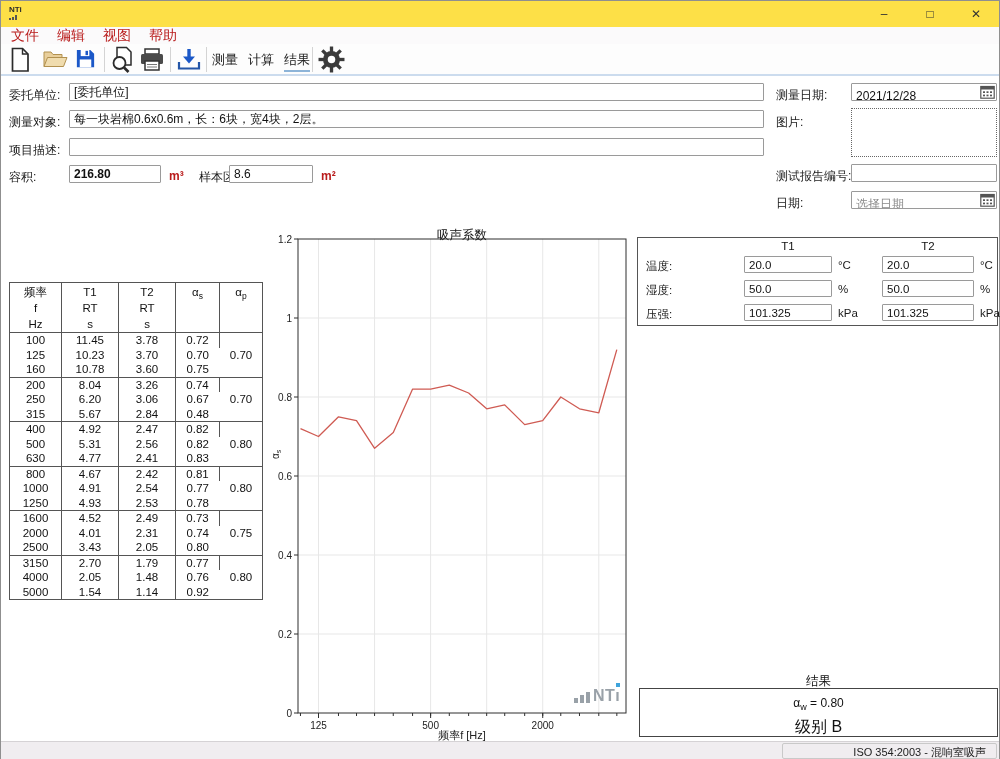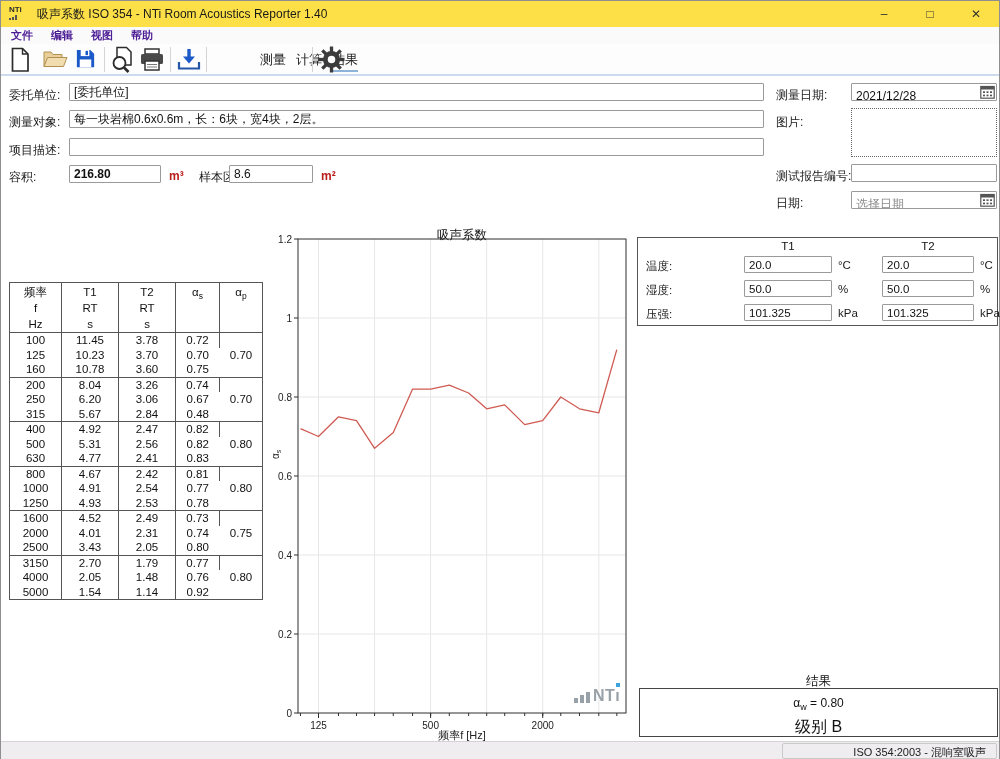--- a/index.html
+++ b/index.html
@@ -16,28 +16,28 @@
   #app-icon .bars { display:flex; align-items:flex-end; gap:1px; height:5px; margin-top:1px;}
   #app-icon .bars i { display:block; width:2px; background:#555; }
   #win-title { font-size:12px; color:#1a1a1a; margin-left:8px; }
   #win-controls { margin-left:auto; display:flex; height:26px; }
   .win-btn { width:46px; height:26px; display:flex; align-items:center; justify-content:center;
              font-size:12px; color:#333; }
 
   
   #menubar { position:absolute; left:0; top:26px; width:100%; height:17px;
              background:#fbfafb; display:flex; align-items:center; gap:18px; padding-left:10px; }
-  .menu-item { font-size:11px; color:#4c1d95;font-weight:bold; }
+  .menu-item { font-size:14px; color:#b91c1c; }
 
   
   #toolbar { position:absolute; left:0; top:43px; width:100%; height:31px; background:#fdfdfd; }
   #toolbar .tb { position:absolute; }
   .tb-sep { position:absolute; top:3px; width:1px; height:25px; background:#d4d4d4; }
   .tb-text-btn { position:absolute; top:7px; font-size:13px; color:#1b1b1b; background:none;
-                 border:none; font-family:inherit;margin-left:48px; }
+                 border:none; font-family:inherit; }
   .tb-text-btn.active { border-bottom:2px solid #8db4d8; padding-bottom:1px; }
   #toolbar-rule { position:absolute; left:0; top:73px; width:100%; height:2px; background:#ccdcee; }
 
   
   .flabel { position:absolute; font-size:12px; color:#1b1b1b; white-space:nowrap; }
   .fin { position:absolute; height:18px; border:1px solid #9a9a9a; background:#fff;
          font-size:12px; font-family:inherit; padding:0 4px; color:#111; border-radius:1px; }
   .funit { position:absolute; font-size:12px; color:#b91c1c;font-weight:bold; }
   .date-wrap { position:absolute; width:146px; height:18px; }
   .date-wrap input { width:100%; height:18px; border:1px solid #9a9a9a; font-size:12px;
@@ -118,21 +118,20 @@
 
   <div id="titlebar">
     <span id="app-icon">
       <span class="nti-txt">NTi</span>
       <span class="bars">
           <i style="height:2px"></i>
           <i style="height:3px"></i>
           <i style="height:5px"></i>
         </span>
     </span>
-    <span id="win-title">吸声系数 ISO 354 - NTi Room Acoustics Reporter 1.40</span>
     <span id="win-controls">
       <span class="win-btn">–</span>
       <span class="win-btn">□</span>
       <span class="win-btn">✕</span>
     </span>
   </div>
 
   <div id="menubar">
     <span class="menu-item">文件</span>
     <span class="menu-item">编辑</span>

